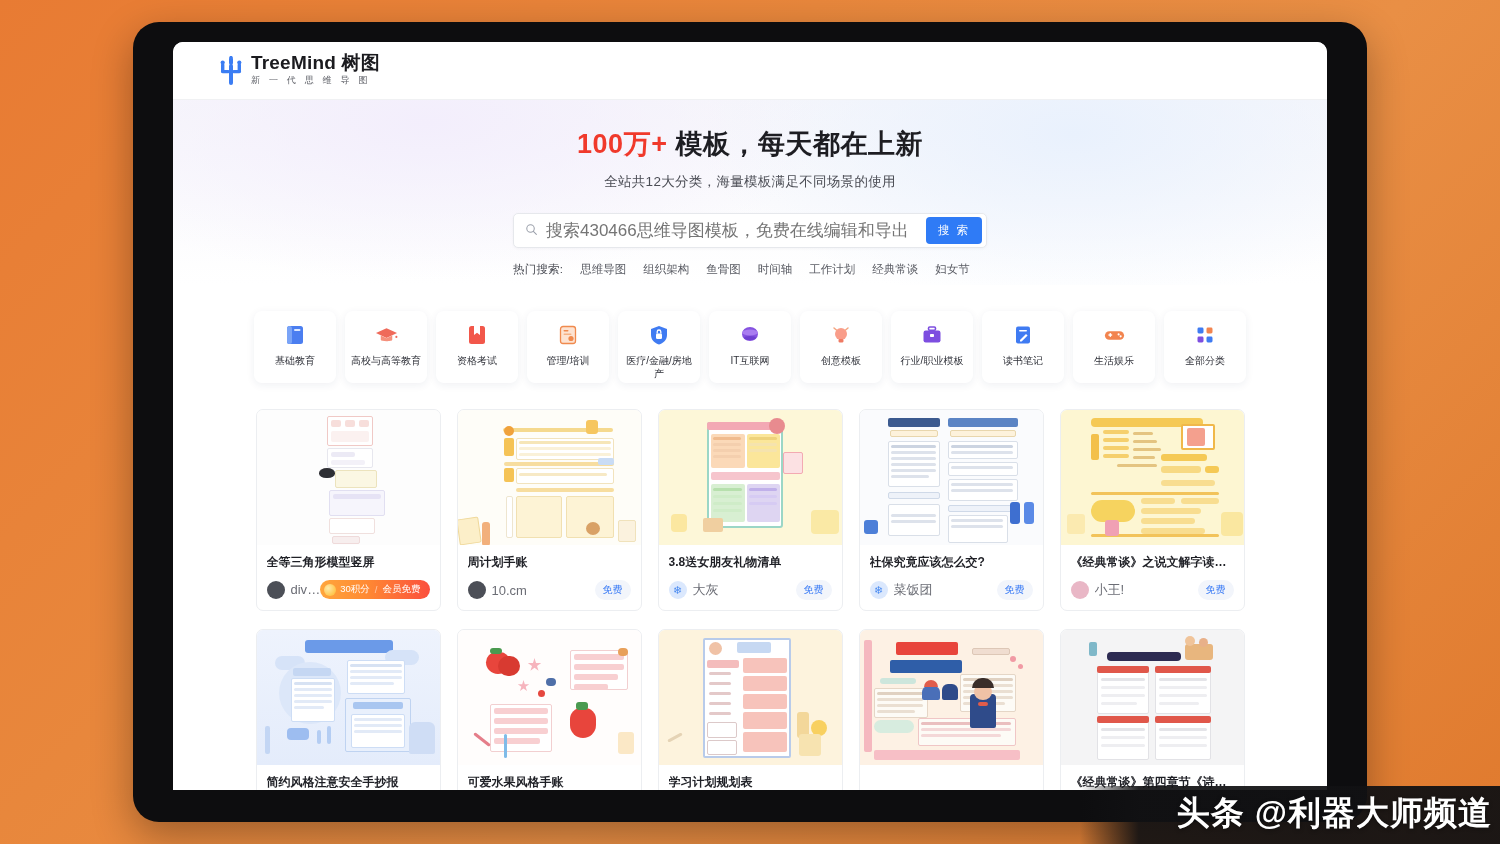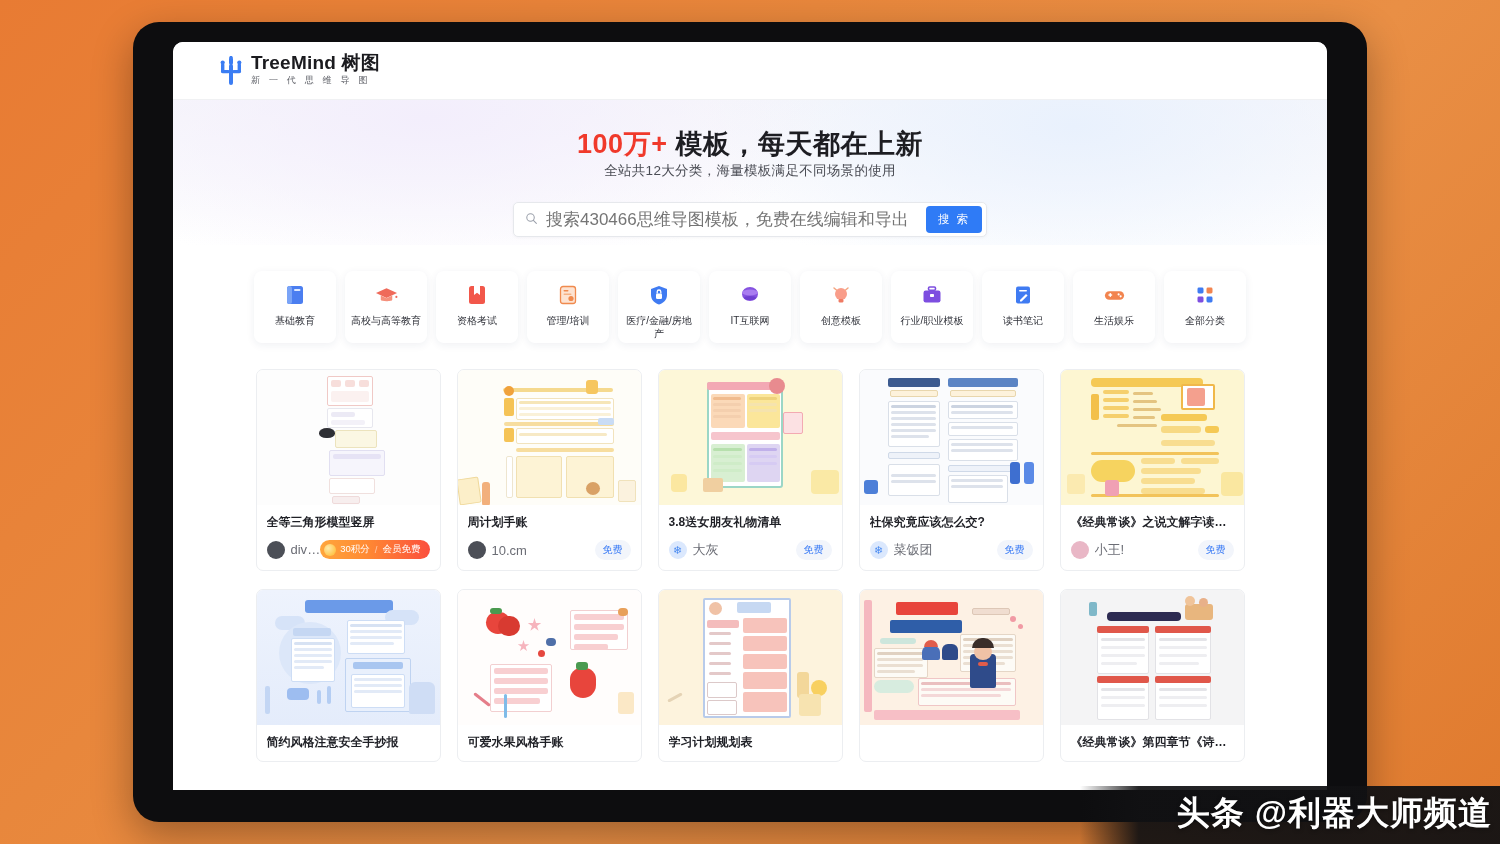--- a/index.html
+++ b/index.html
@@ -66,20 +66,21 @@
     font-size: 27px;
     font-weight: bold;
     color: #1d1d22;
     letter-spacing: .5px;
   }
   #hero-title .accent { color: #f0392b; }
   #hero-subtitle {
     text-align: center;
     font-size: 13.5px;
     color: #4b4d55;
+    margin-top: 11px;
     letter-spacing: .3px;
   }
 
   
   #search-row {
     margin: 22px auto 0;
     width: 474px;
     height: 35px;
     background: #ffffff;
     border: 1px solid #e6e8ec;
@@ -296,20 +297,30 @@
       <span>
         <svg viewBox="0 0 16 16" width="13" height="13">
           <circle cx="6.8" cy="6.8" r="4.6" fill="none" stroke="#9ba0ab" stroke-width="1.3"></circle>
           <line x1="10.3" y1="10.3" x2="14" y2="14" stroke="#9ba0ab" stroke-width="1.3" stroke-linecap="round"></line>
         </svg>
       </span>
       <input id="search-input" type="text" placeholder="搜索430466思维导图模板，免费在线编辑和导出" style="">
       <button id="search-button">搜 索</button>
     </div>
 
+    <div id="hot-row">
+      <span id="hot-label">热门搜索:</span>
+      <span class="hot-item">思维导图</span>
+      <span class="hot-item">组织架构</span>
+      <span class="hot-item">鱼骨图</span>
+      <span class="hot-item">时间轴</span>
+      <span class="hot-item">工作计划</span>
+      <span class="hot-item">经典常谈</span>
+      <span class="hot-item">妇女节</span>
+    </div>
   </div>
 
   <div id="categories">
     <div class="cat-card">
       <span class="cat-icon">
         <svg viewBox="0 0 22 22" width="22" height="22">
             <rect x="3" y="2" width="16" height="18" rx="2.5" fill="#4b7ef0"></rect>
             <rect x="3" y="2" width="5" height="18" rx="2.5" fill="#7aa4f7"></rect>
             <rect x="10" y="5" width="6.5" height="2" rx="1" fill="#dce8ff"></rect>
           </svg>

